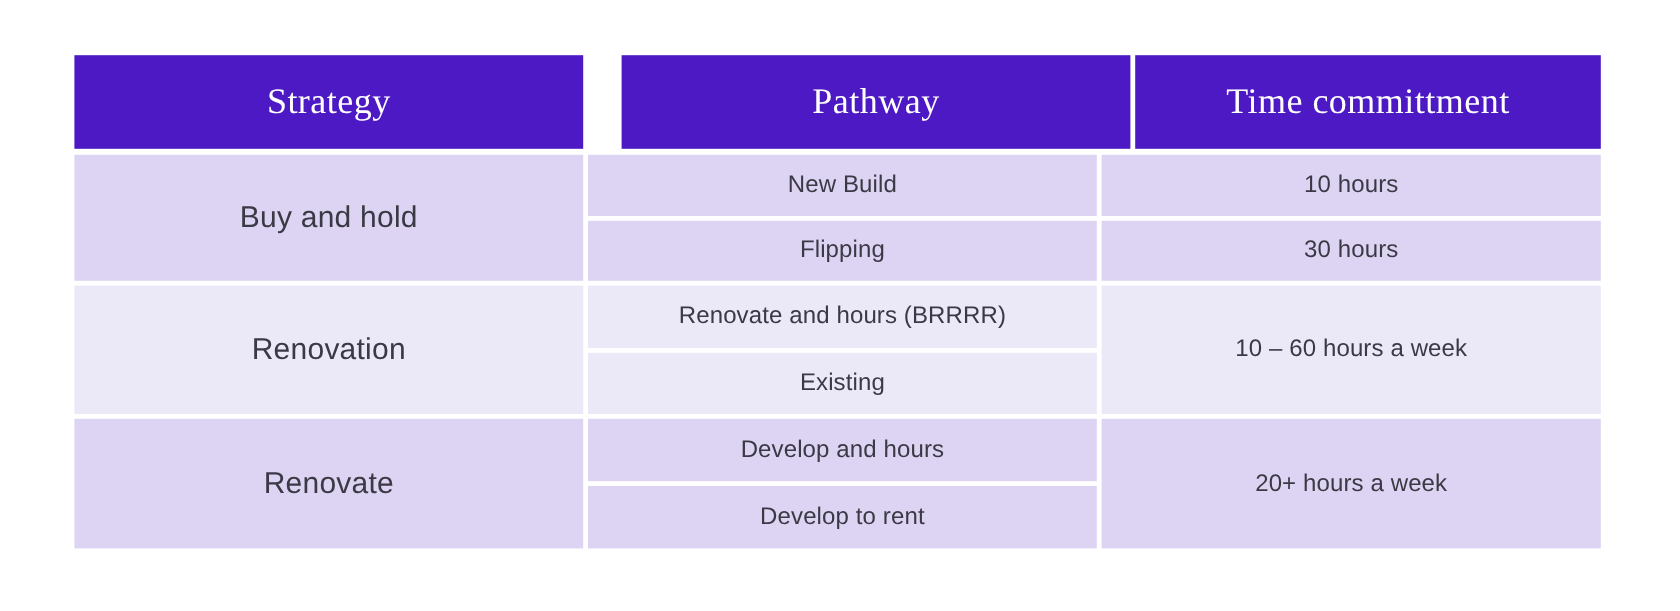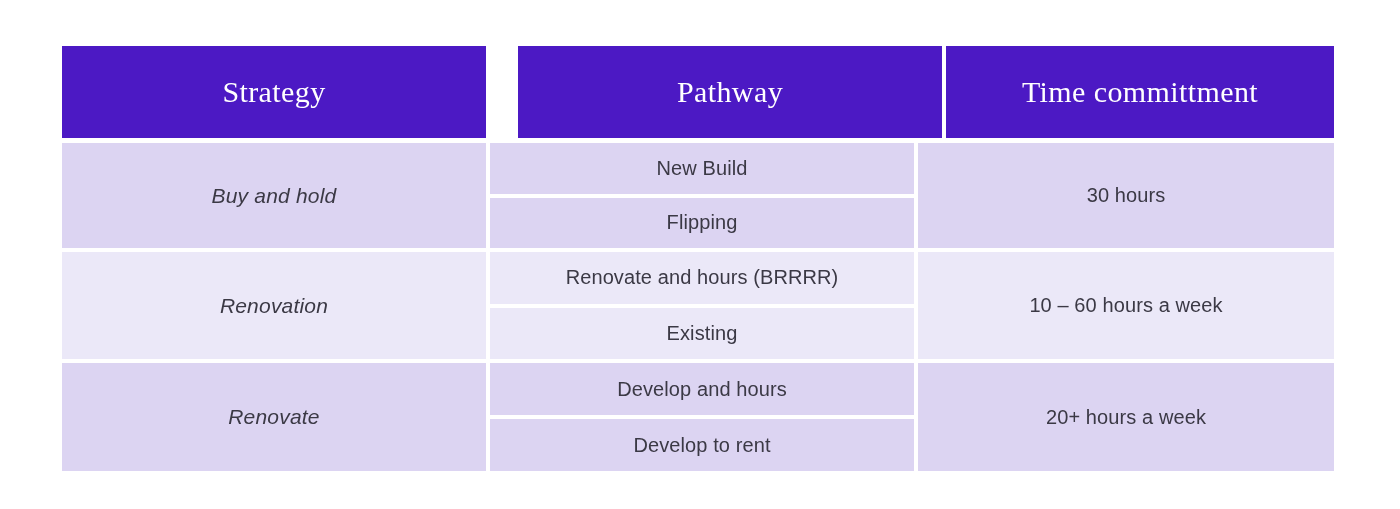--- a/index.html
+++ b/index.html
@@ -19,21 +19,21 @@
     left: 62px;
     top: 46px;
     width: 1272px;
     height: 407px;
   }
 
   
   .header-row {
     display: flex;
     gap: 4px;
-    height: 92px;
+    height: 78px;
     margin-bottom: 5px;
   }
   .header-cell {
     background: #4C19C4;
     color: #ffffff;
     display: flex;
     align-items: center;
     justify-content: center;
     font-family: "Liberation Serif", "DejaVu Serif", serif;
     font-size: 30px;
@@ -60,23 +60,22 @@
   .cell {
     display: flex;
     align-items: center;
     justify-content: center;
     color: #3b3945;
     text-align: center;
     box-sizing: border-box;
   }
 
   .strategy-cell {
-    font-size: 21px;
+    font-size: 25px;
     letter-spacing: 0.2px;
-    font-style: italic;
   }
   .time-cell {
     font-size: 20px;
     letter-spacing: 0.1px;
   }
 
   .pathway-stack {
     width: 424px;
     flex: 0 0 424px;
     display: flex;
@@ -106,20 +105,21 @@
 
   <div class="body-band band-h-105">
     <div class="cell strategy-cell col-strategy tone-dark">Buy and hold</div>
 
     <div class="pathway-stack">
       <div class="cell pathway-cell tone-dark">New Build</div>
       <div class="cell pathway-cell tone-dark">Flipping</div>
     </div>
 
     <div class="pathway-stack col-time" style="flex:1 1 auto; width:auto;">
+      <div class="cell pathway-cell time-cell tone-dark">10 hours</div>
       <div class="cell pathway-cell time-cell tone-dark">30 hours</div>
     </div>
   </div>
 
   <div class="body-band band-h-107">
     <div class="cell strategy-cell col-strategy tone-light">Renovation</div>
 
     <div class="pathway-stack">
       <div class="cell pathway-cell tone-light">Renovate and hours (BRRRR)</div>
       <div class="cell pathway-cell tone-light">Existing</div>

